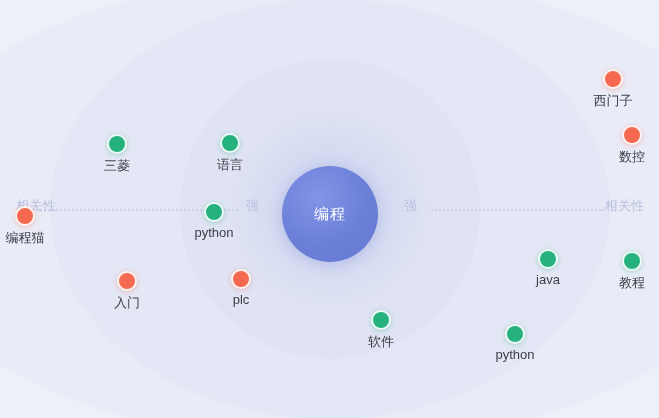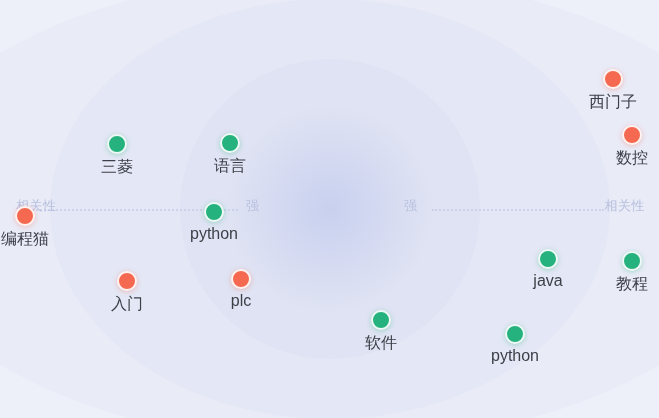--- a/index.html
+++ b/index.html
@@ -113,21 +113,21 @@
   }
   .node.orange .dot {
     background: #f4694f;
     box-shadow: 0 1px 5px rgba(244,105,79,0.35);
   }
   .node .label {
     position: absolute;
     top: 13px;
     left: 0;
     transform: translateX(-50%);
-    font-size: 16px;
+    font-size: 13px;
     color: #3b3f46;
     white-space: nowrap;
   }
 </style>
 </head>
 <body>
 
 <div id="stage">
 
   <div class="halo halo-4"></div>
@@ -137,20 +137,23 @@
   <div class="halo halo-glow"></div>
 
   <div class="axis-line left"></div>
   <div class="axis-line right"></div>
 
   <div class="axis-label corr-left">相关性</div>
   <div class="axis-label strong-left">强</div>
   <div class="axis-label strong-right">强</div>
   <div class="axis-label corr-right">相关性</div>
 
+  <div class="hub">
+    <span class="hub-label">编程</span>
+  </div>
 
   <div id="nodes-layer">
       <div class="node orange" style="left: 25px; top: 216px;">
         <div class="dot"></div>
         <div class="label">编程猫</div>
       </div>
       <div class="node green" style="left: 117px; top: 144px;">
         <div class="dot"></div>
         <div class="label">三菱</div>
       </div>

